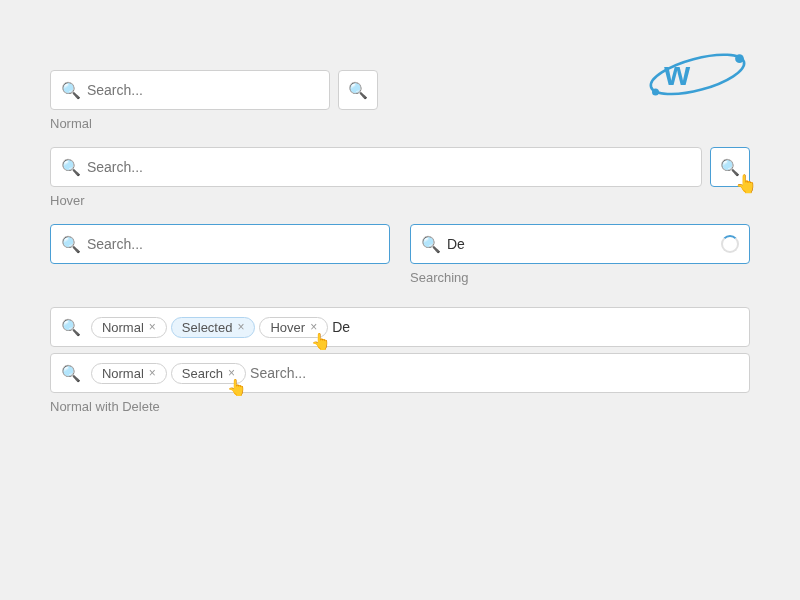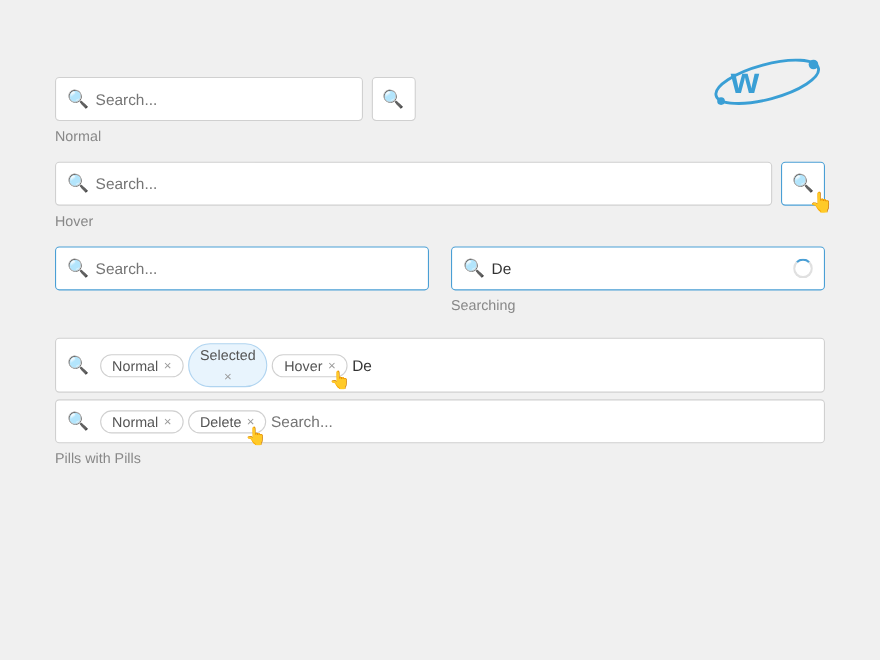--- a/index.html
+++ b/index.html
@@ -112,21 +112,20 @@
       border-radius: 20px;
       padding: 2px 10px;
       font-size: 13px;
       color: #555;
       gap: 5px;
       background: #fff;
     }
     .pill.selected-pill {
       background: #e8f4fd;
       border-color: #b0d4f0;
-      flex-direction: column;
     }
     .pill .pill-x {
       cursor: pointer;
       color: #999;
       font-size: 12px;
     }
 
     
     .spinner {
       width: 18px;
@@ -247,22 +246,22 @@
   </div>
 
   <div class="search-row pills-row">
     <div class="search-box pills-state">
       <span class="search-icon">🔍</span>
       <div class="pill">
         <span>Normal</span>
         <span class="pill-x">×</span>
       </div>
       <div class="pill" style="position:relative;">
-        <span>Delete</span>
+        <span>Search</span>
         <span class="pill-x">×</span>
         <span style="position:absolute; bottom:-14px; right:-2px; font-size:16px;">👆</span>
       </div>
       <input class="search-input" type="text" placeholder="Search..." style="">
     </div>
   </div>
-  <div class="label">Pills with Pills</div>
+  <div class="label">Normal with Delete</div>
 
 </div>
 
 </body></html>

